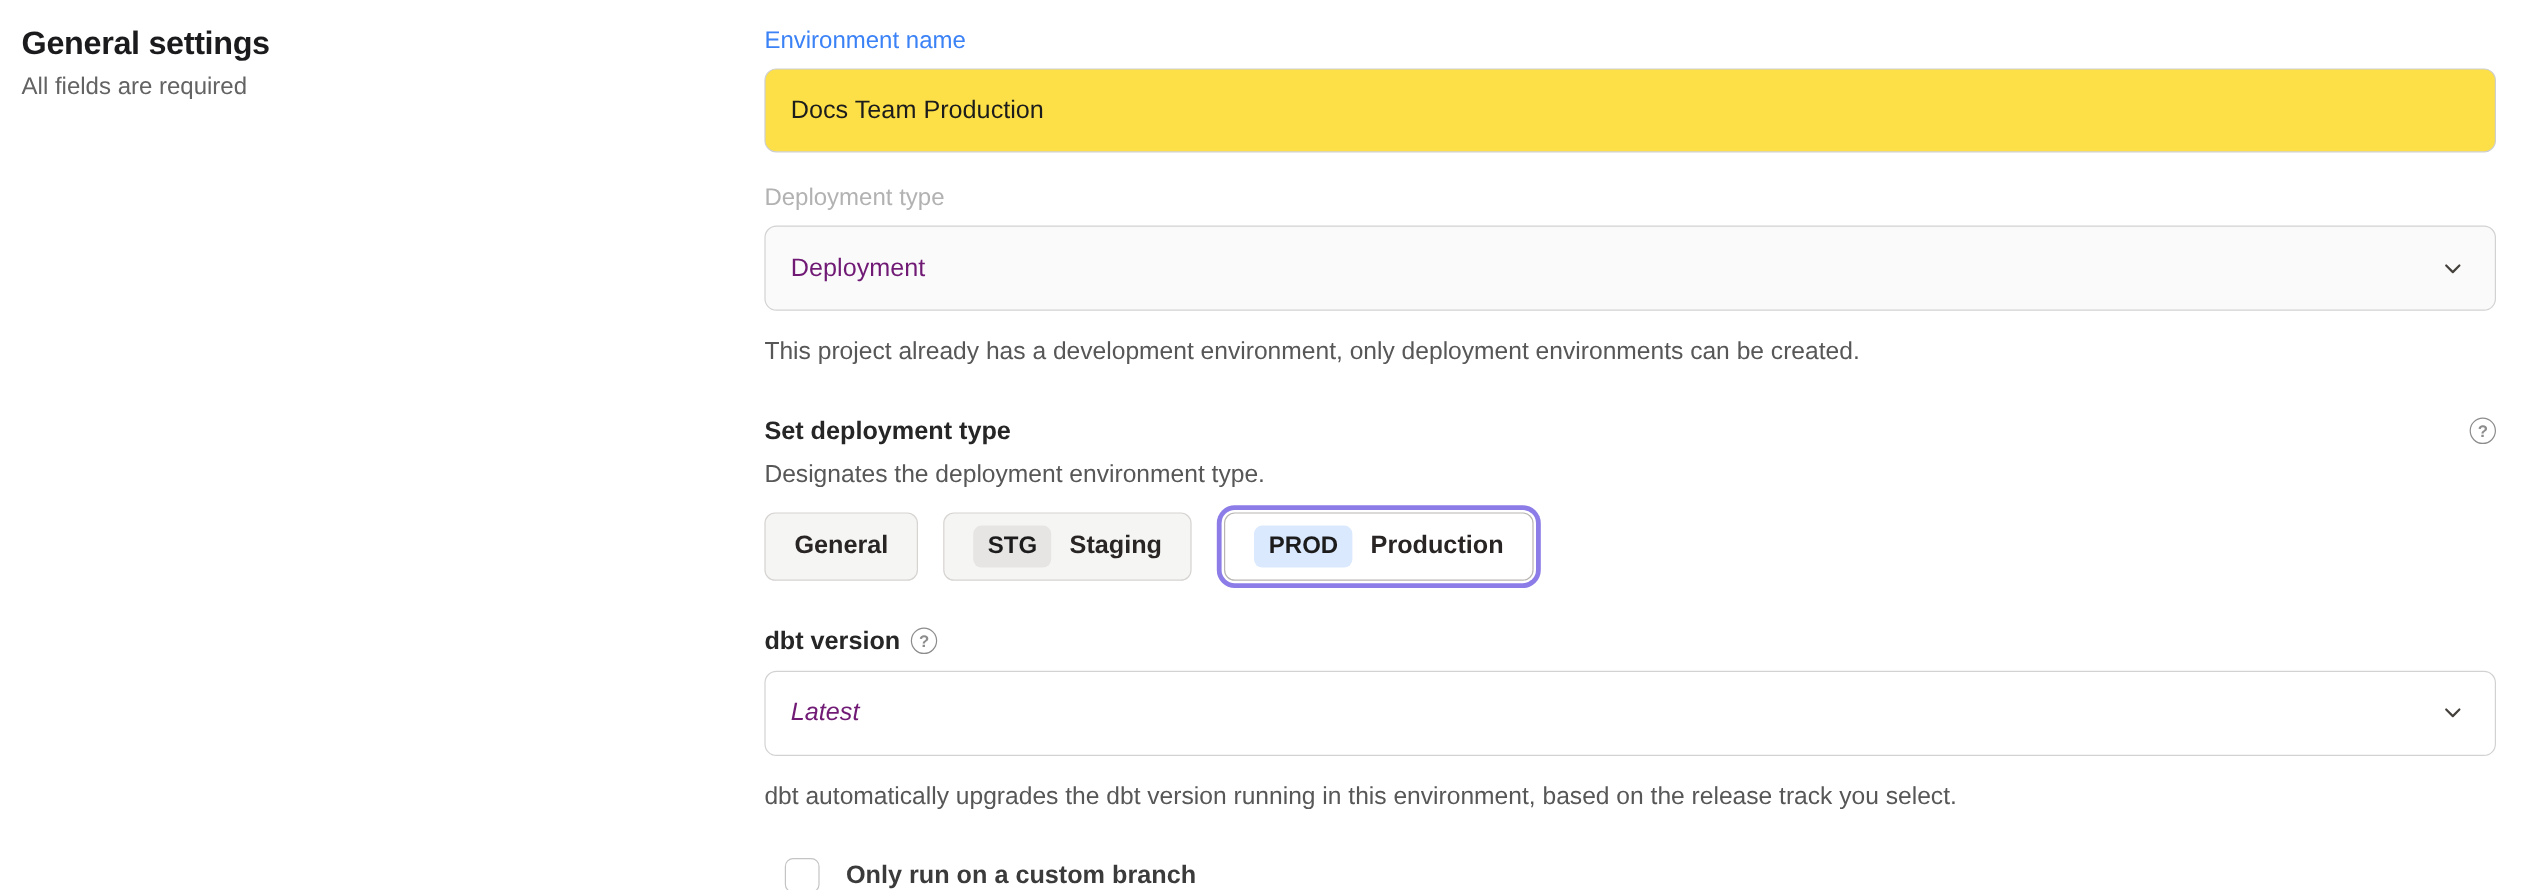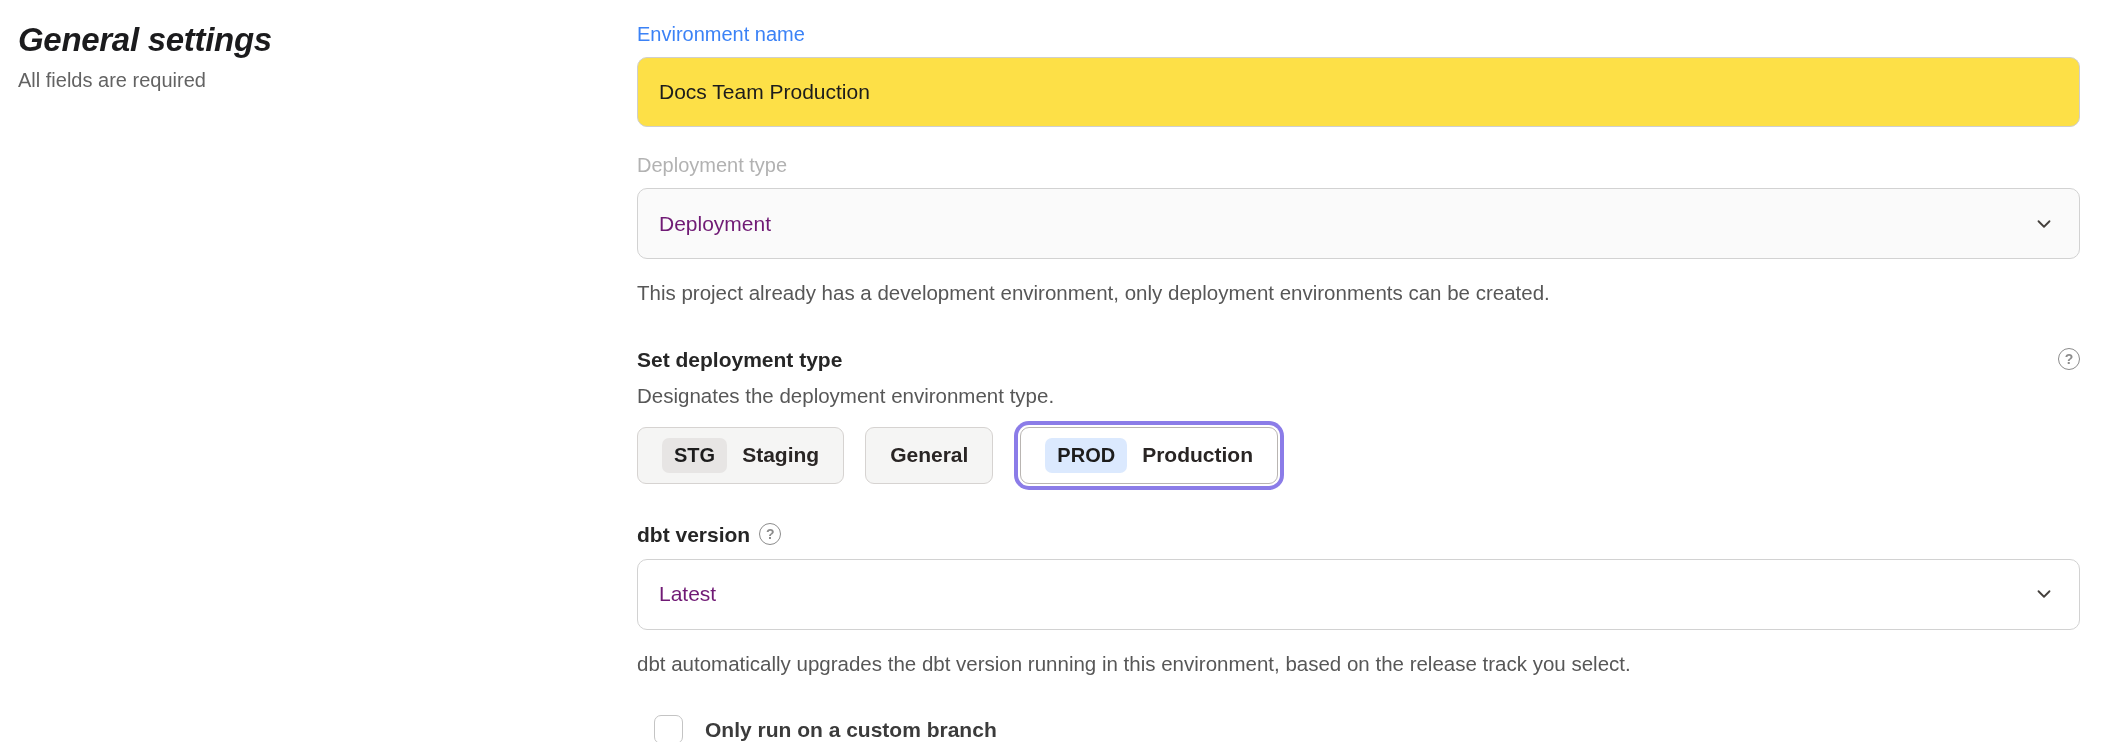--- a/index.html
+++ b/index.html
@@ -9,22 +9,22 @@
     background: #ffffff;
     font-family: "Liberation Sans", sans-serif;
     color: #262626;
     position: relative;
     overflow: hidden;
   }
 
   
   .left-col { position: absolute; left: 18px; top: 20px; width: 560px; }
   .page-title {
-    font-size: 33px; font-weight: 700; color: #1b1b1d;
-    letter-spacing: -0.3px; line-height: 1.2; margin: 0; font-style: italic;
+    font-size: 27px; font-weight: 700; color: #1b1b1d;
+    letter-spacing: -0.3px; line-height: 1.2; margin: 0;
   }
   .page-subtitle { font-size: 20px; color: #636363; margin-top: 9px; }
 
   
   .form-col { position: absolute; left: 637px; top: 22px; width: 1443px; }
 
   .field-label {
     font-size: 20px; font-weight: 500; color: #3b82f6;
     line-height: 1.2; margin-bottom: 11px;
   }
@@ -95,21 +95,21 @@
     width: 29px; height: 29px; margin: 0;
     border: 1.5px solid #c4c4c4; border-radius: 7px;
     background: #ffffff; cursor: pointer;
   }
   .checkbox-label { font-size: 21px; font-weight: 600; color: #3b3b3b; cursor: pointer; }
 
   
   .mt-26 { margin-top: 26px; }
   .mt-38 { margin-top: 38px; }
   .mt-40 { margin-top: 40px; justify-content: space-between; }
-  .mt-12 { margin-top: 12px; }
+  .mt-12 { margin-top: 12px; font-style: italic; }
   .mt-10 { margin-top: 10px; }
 </style>
 </head>
 <body>
 
 <div class="left-col">
   <h1 class="page-title">General settings</h1>
   <div class="page-subtitle">All fields are required</div>
 </div>
 
@@ -131,25 +131,25 @@
 
   
   <div class="section-label mt-40">
     <span>Set deployment type</span>
     <span class="help-icon">?</span>
   </div>
   <div class="helper-text mt-10">Designates the deployment environment type.</div>
 
   <div class="btn-row">
     <button class="type-btn">
+      <span>General</span>
+    </button>
+    <button class="type-btn">
       <span class="type-badge stg">STG</span>
       <span>Staging</span>
-    </button>
-    <button class="type-btn">
-      <span>General</span>
     </button>
     <button class="type-btn selected">
       <span class="type-badge prod">PROD</span>
       <span>Production</span>
     </button>
   </div>
 
   
   <div class="section-label mt-38">
     <span>dbt version</span>

